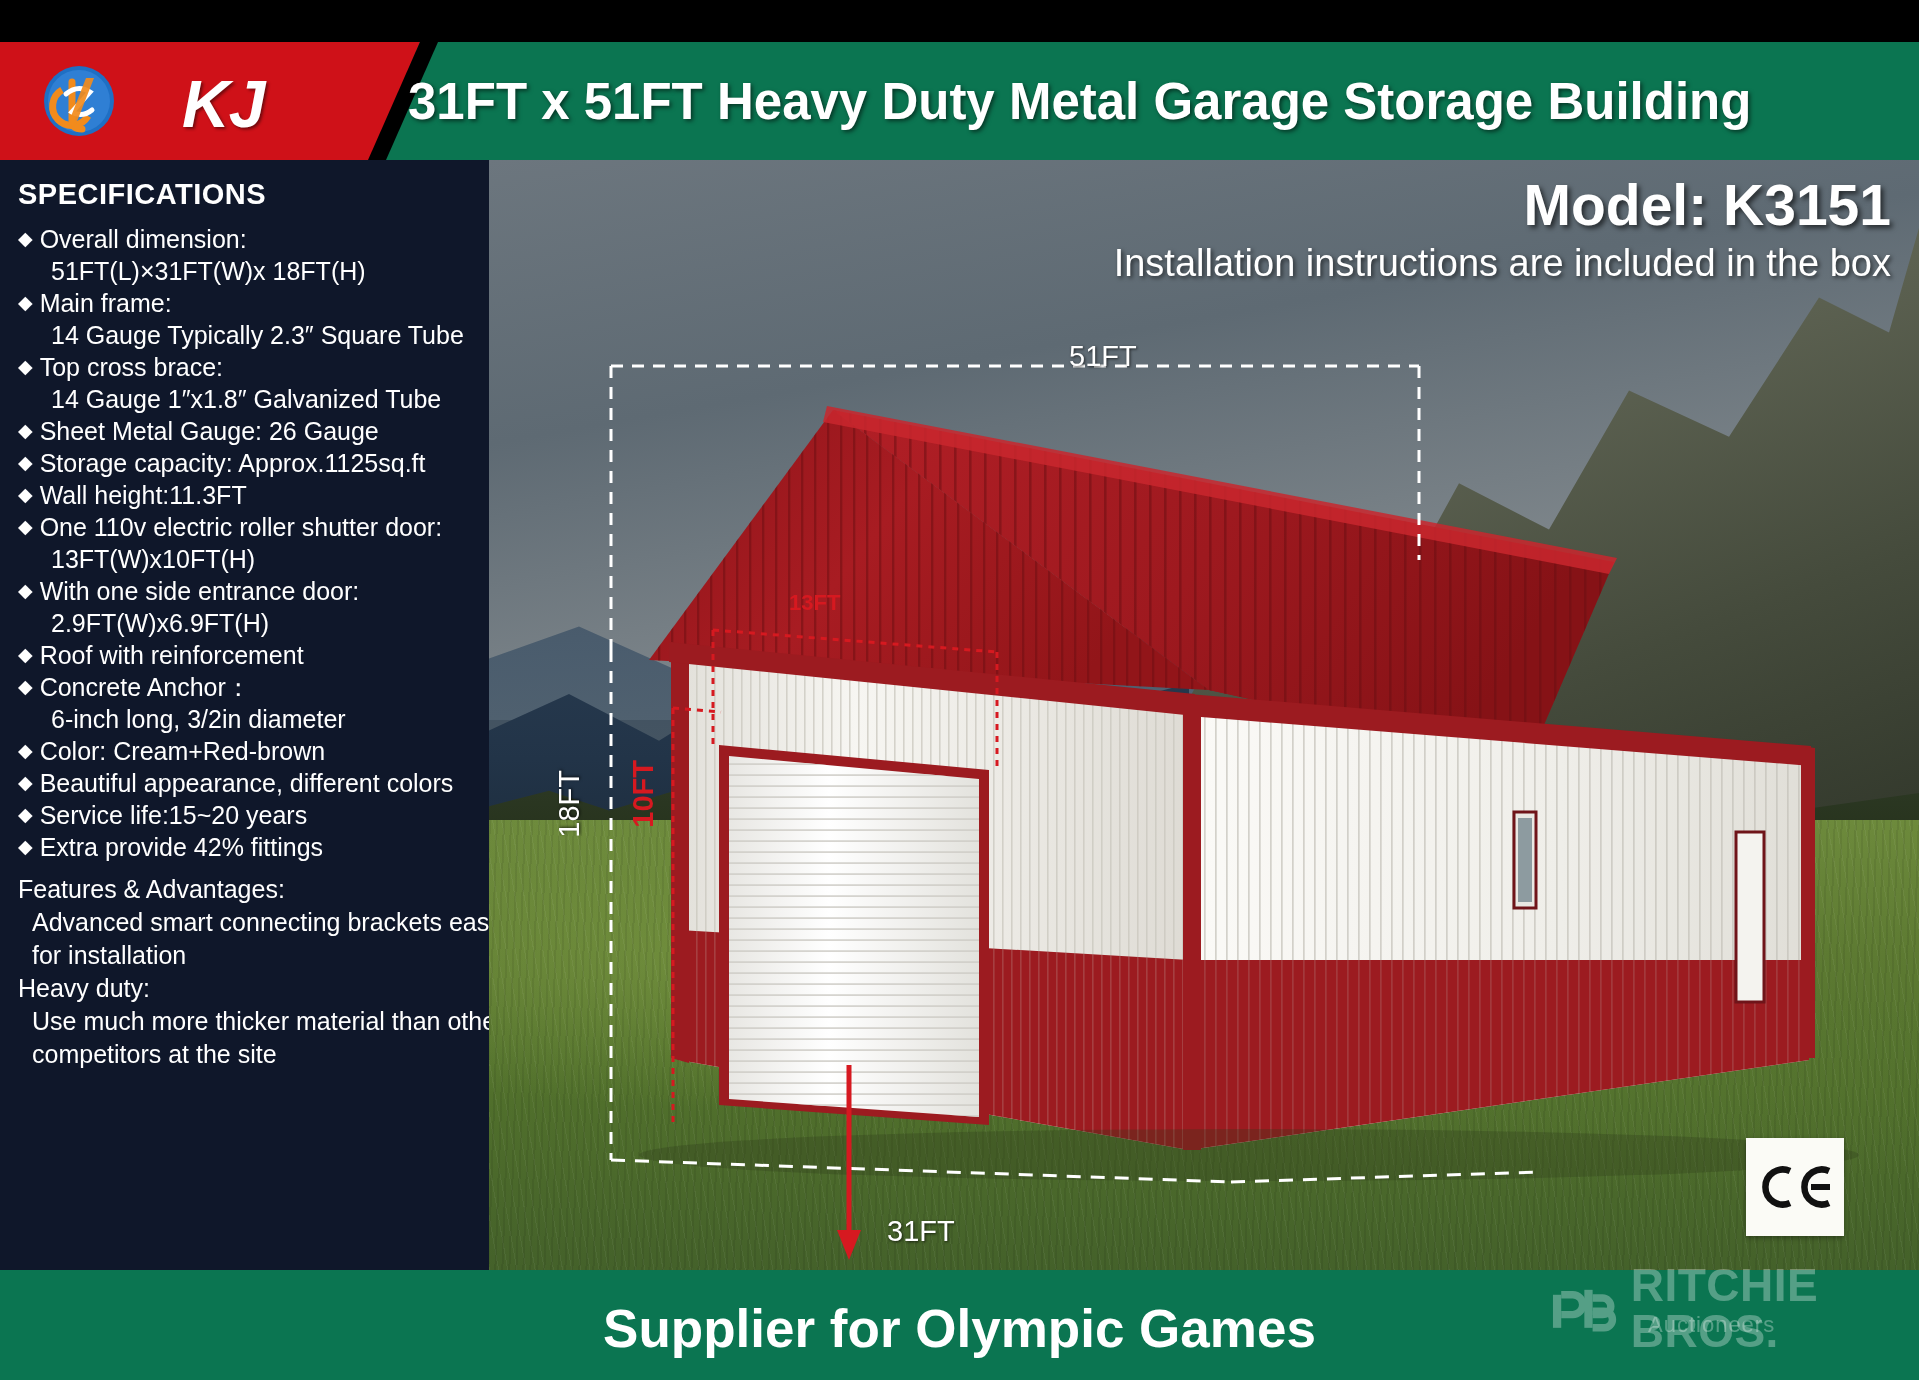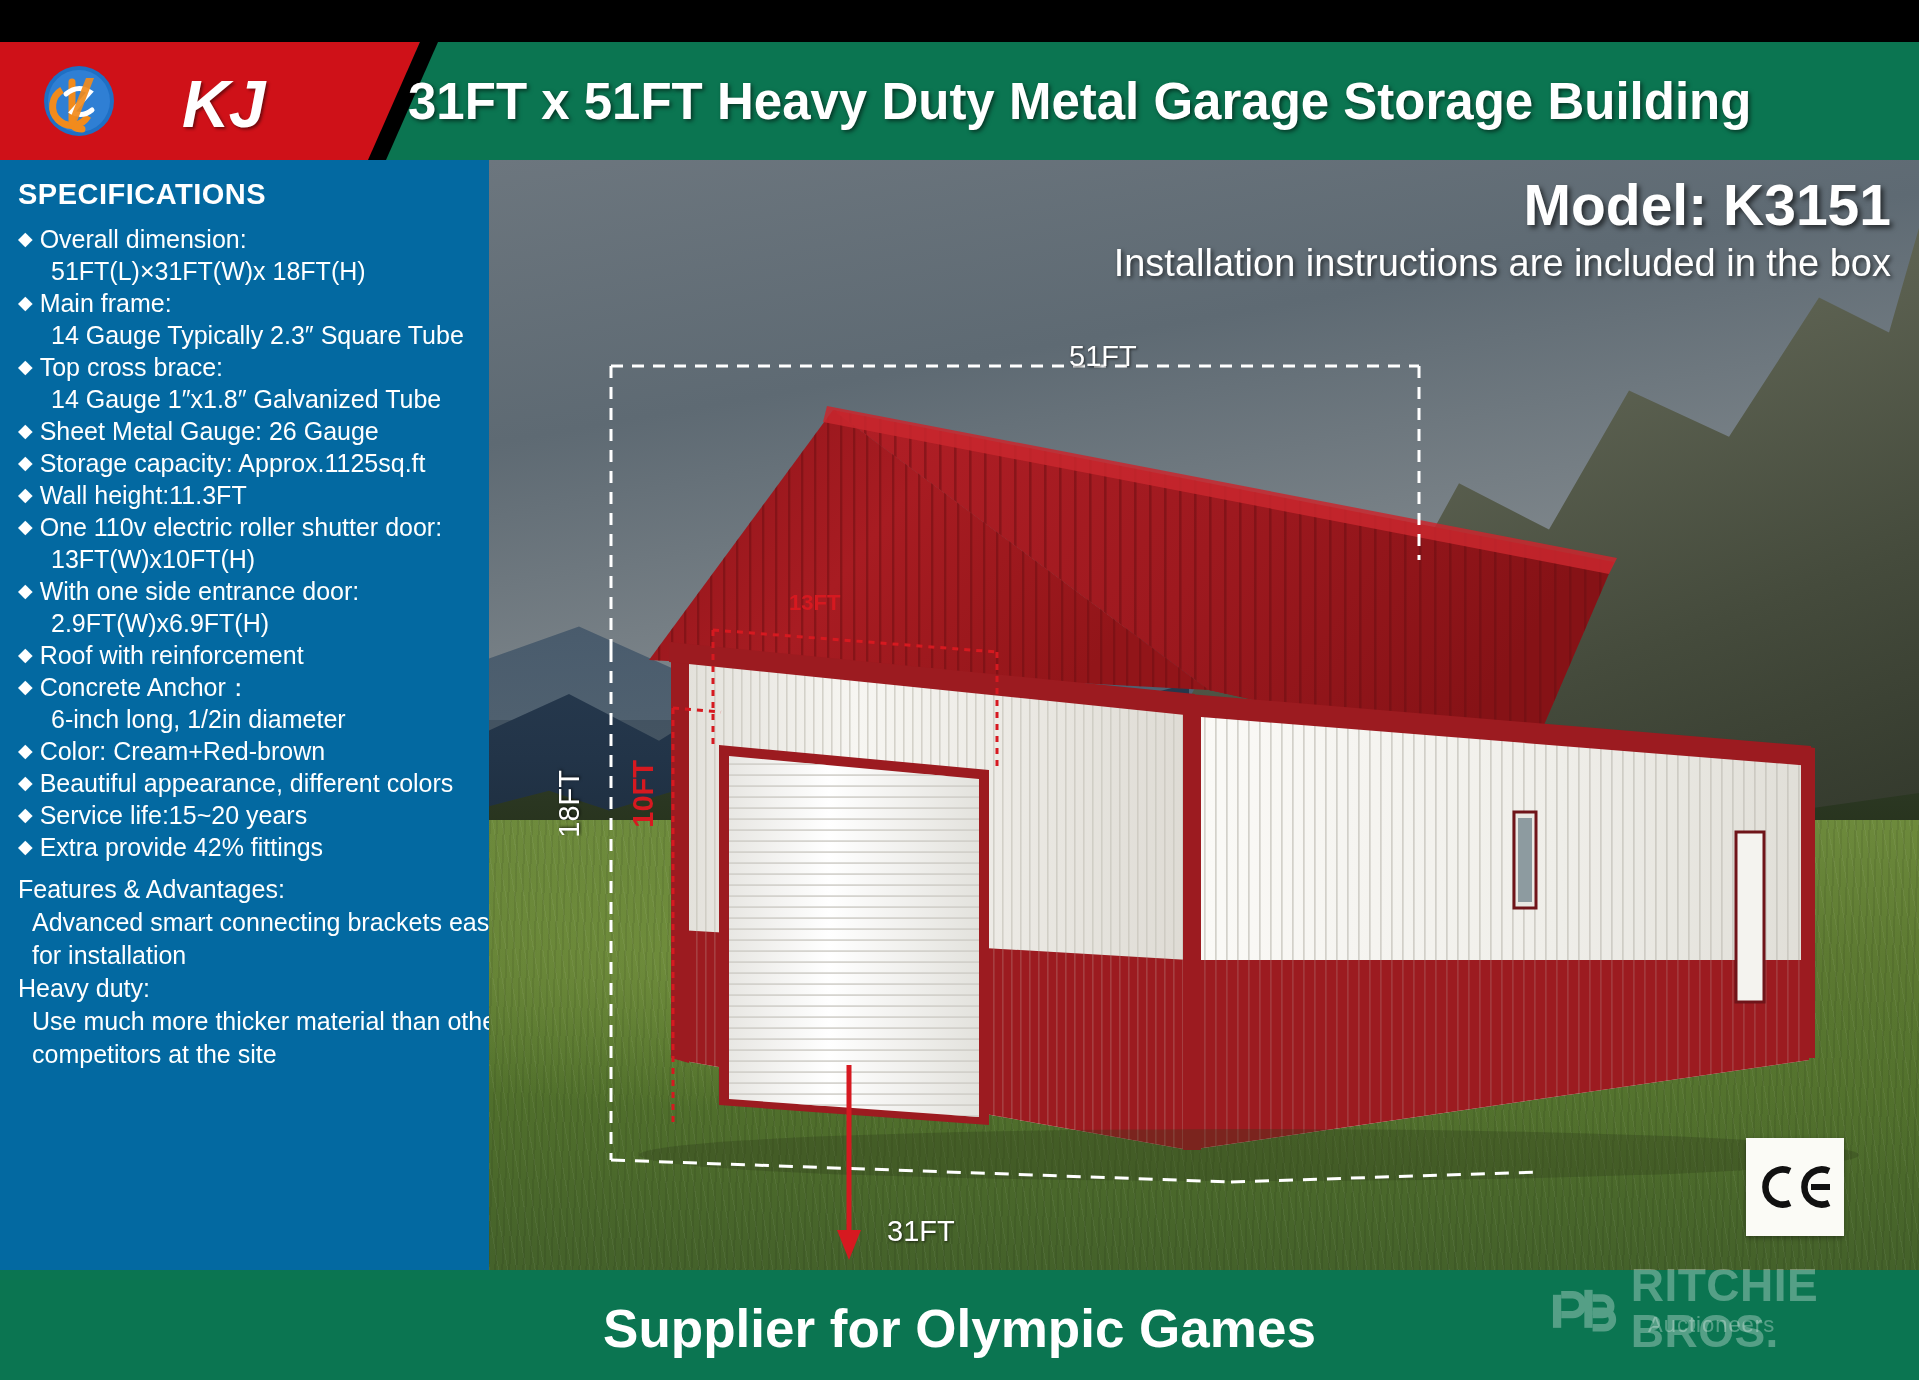--- a/index.html
+++ b/index.html
@@ -53,21 +53,21 @@
     position: absolute; left: 408px; top: 30px;
     font-size: 51px; font-weight: bold;
     color: #ffffff; white-space: nowrap;
     text-shadow: 2px 2px 4px rgba(0,0,0,.55);
   }
 
   
   .spec-panel {
     position: absolute; left: 0; top: 160px;
     width: 489px; height: 1110px;
-    background: #0369a1;
+    background: #0f172a;
     overflow: hidden;
     padding: 18px 0 0 18px;
   }
   .spec-title {
     font-size: 29px; font-weight: bold; color: #fff;
     letter-spacing: .5px; margin-bottom: 13px;
   }
   .spec-list { list-style: none; }
   .spec-item {
     display: flex; align-items: flex-start;
@@ -306,21 +306,21 @@
         </div>
         <div class="spec-sub">2.9FT(W)x6.9FT(H)</div>
         <div class="spec-item">
           <span class="spec-bullet">◆</span>
           <span class="spec-text">Roof with reinforcement</span>
         </div>
         <div class="spec-item">
           <span class="spec-bullet">◆</span>
           <span class="spec-text">Concrete Anchor：</span>
         </div>
-        <div class="spec-sub">6-inch long, 1/2in diameter</div>
+        <div class="spec-sub">6-inch long, 3/2in diameter</div>
         <div class="spec-item">
           <span class="spec-bullet">◆</span>
           <span class="spec-text">Color: Cream+Red-brown</span>
         </div>
         <div class="spec-item">
           <span class="spec-bullet">◆</span>
           <span class="spec-text">Beautiful appearance, different colors</span>
         </div>
         <div class="spec-item">
           <span class="spec-bullet">◆</span>

